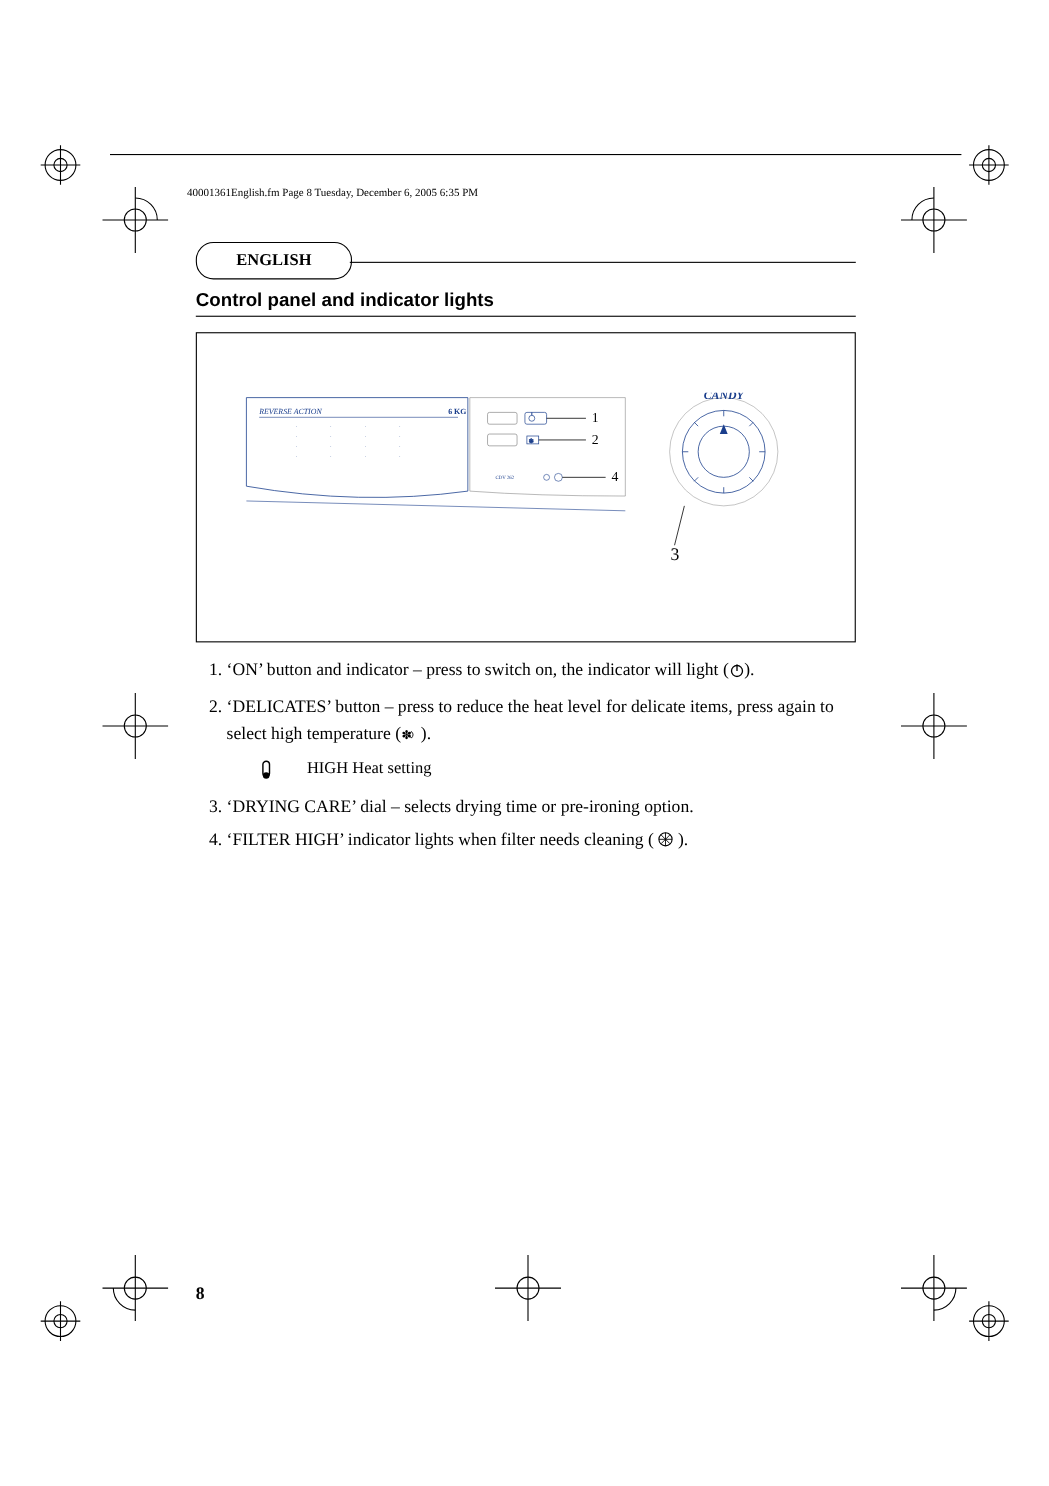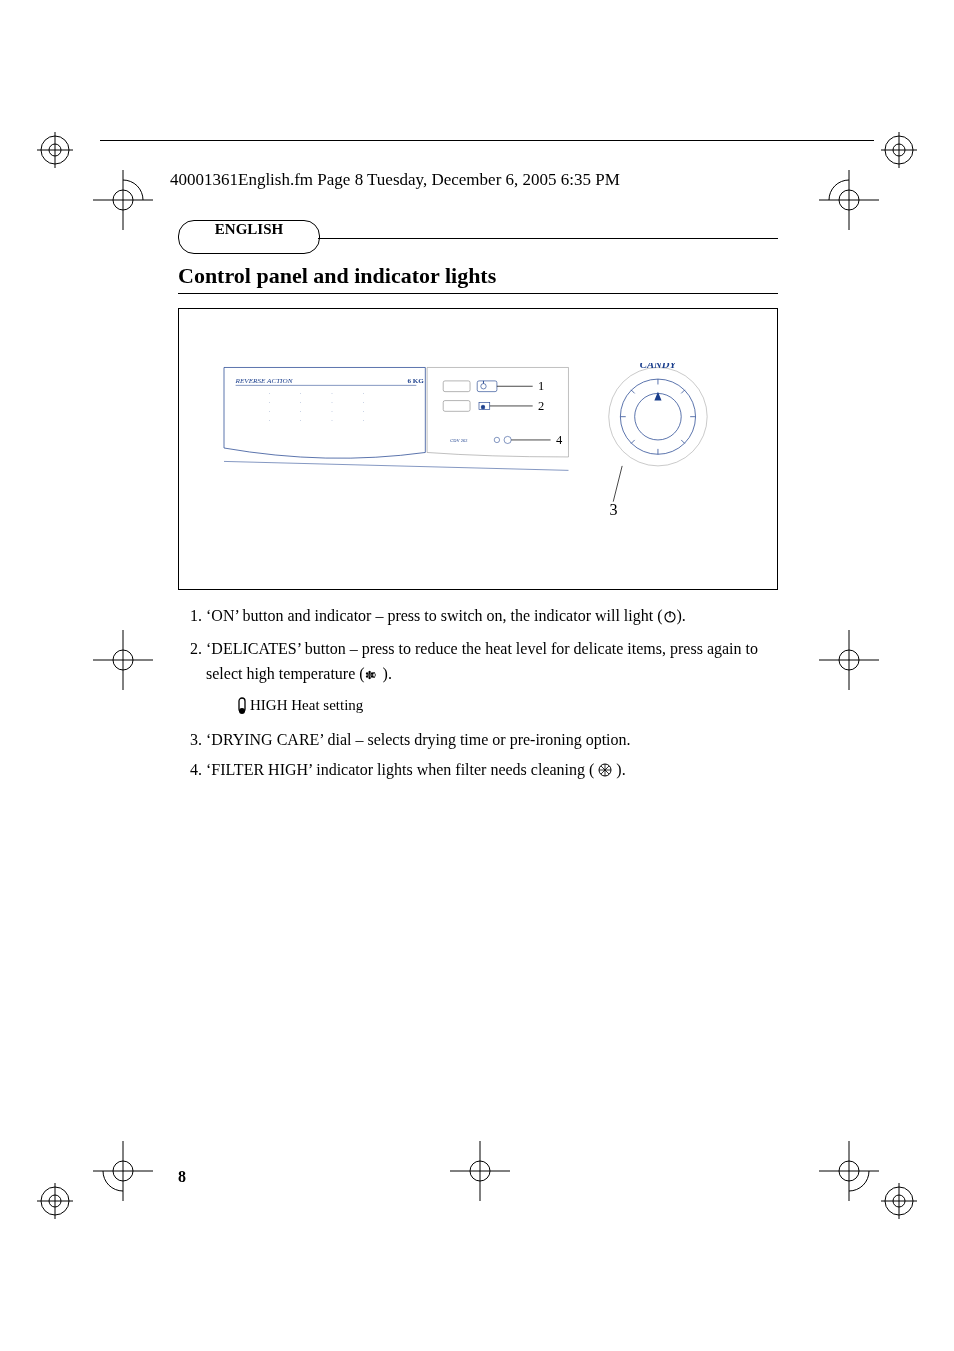--- a/index.html
+++ b/index.html
@@ -4,36 +4,36 @@
 <style>
   html,body{margin:0;padding:0;background:#fff;font-family:"Times New Roman",serif;color:#000}
   .sheet{position:relative;width:954px;height:1351px;margin:0 auto;overflow:hidden}
   
   .reg{position:absolute;width:40px;height:40px}
   .reg svg{display:block}
   .cross{position:absolute;width:60px;height:60px}
   .cross svg{display:block}
   
   .toprule{position:absolute;left:100px;right:80px;top:140px;border-top:1px solid #000}
-  .header-line{position:absolute;left:170px;right:100px;top:170px;font-size:17px}
+  .header-line{position:absolute;left:170px;right:100px;top:170px;font-size:10px}
   
   .content{position:absolute;left:178px;top:220px;width:600px}
-  .lang-lozenge{position:relative;width:140px;height:32px;border:1px solid #000;border-radius:16px;display:flex;justify-content:center;font-weight:bold;font-size:15px}
+  .lang-lozenge{position:relative;width:140px;height:32px;border:1px solid #000;border-radius:16px;display:flex;align-items:center;justify-content:center;font-weight:bold;font-size:15px}
   .lang-rule{border-top:1px solid #000;margin-top:-16px;margin-left:140px;width:460px}
-  h1.title{font-family:Liberation Serif, serif;font-weight:bold;font-size:22px;margin:24px 0 4px 0}
+  h1.title{font-family:Liberation Sans, sans-serif;font-weight:bold;font-size:17px;margin:24px 0 4px 0}
   .title-rule{border-top:1px solid #000;width:600px;margin-bottom:14px}
   
   .diagram{border:1px solid #000;height:280px;position:relative;background:#fff}
   
   .panel-svg{position:absolute;left:10px;top:54px;width:580px;height:170px}
   ol.mainlist{margin:14px 0 0 0;padding-left:28px;font-size:16px;line-height:1.55}
   ol.mainlist>li{margin-bottom:6px}
   ol.mainlist b{font-weight:normal}
   .sub-icons{margin:6px 0 10px 28px;font-size:15px}
-  .sub-icons .row{display:flex;align-items:center;gap:0;margin:2px 0}
+  .sub-icons .row{display:flex;align-items:center;gap:29px;margin:2px 0}
   .sub-icons .ic{width:16px;display:flex;justify-content:center}
   .pagenum{position:absolute;left:178px;bottom:165px;font-weight:bold;font-size:16px}
   
   .inline-ic{display:inline-block;vertical-align:-2px}
 </style>
 </head>
 <body>
 
 <div class="sheet">
 

